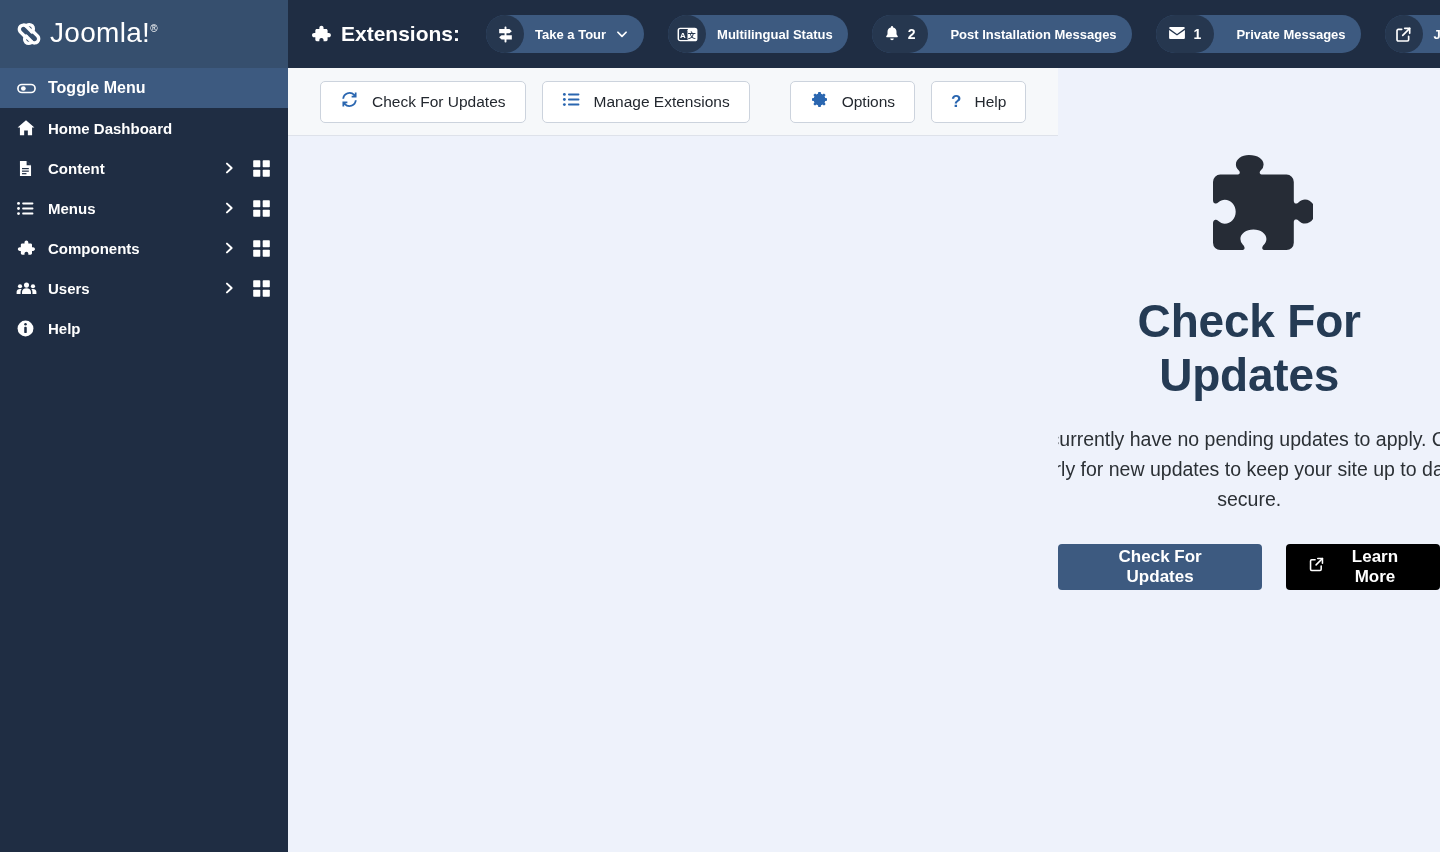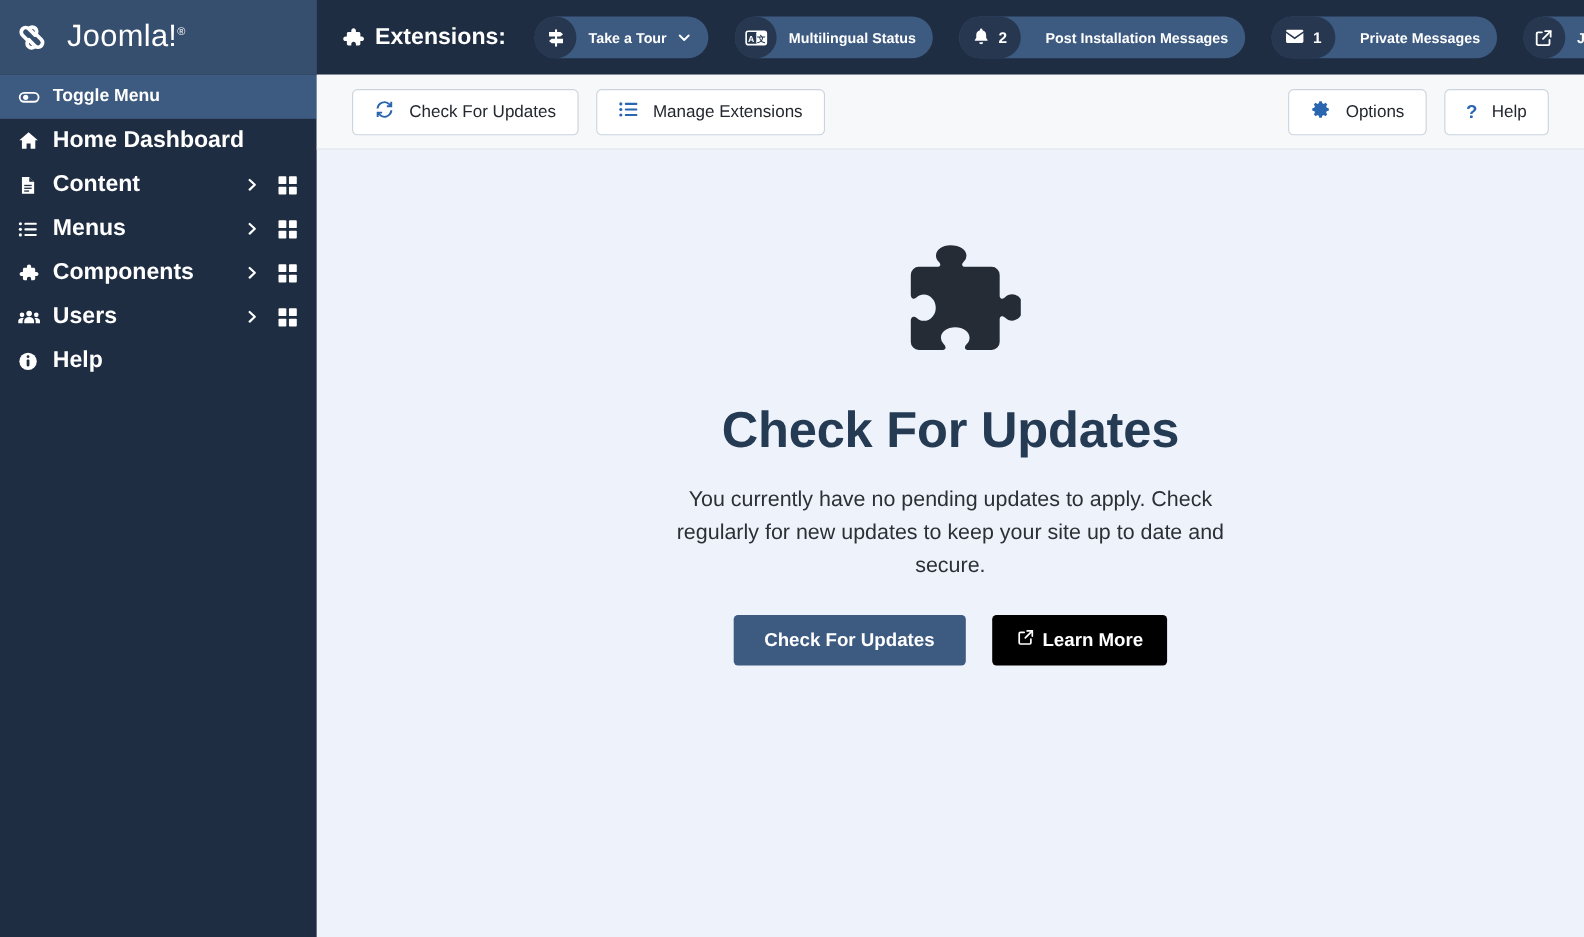--- a/index.html
+++ b/index.html
@@ -26,21 +26,21 @@
     align-items: center;
   }
   .brand {
     width: 288px;
     flex: 0 0 288px;
     height: 68px;
     background: #364f6e;
     display: flex;
     align-items: center;
     padding-left: 14px;
-    gap: 17px;
+    gap: 6px;
   }
   .brand-logo { width: 30px; height: 30px; flex: 0 0 30px; }
   .brand-text {
     color: #ffffff;
     font-size: 28px;
     letter-spacing: 0.3px;
     font-weight: 400;
     position: relative;
     top: -1px;
   }
@@ -116,21 +116,21 @@
     display: flex;
     flex-direction: column;
     overflow: hidden;
   }
   .side-item {
     height: 40px;
     display: flex;
     align-items: center;
     padding: 0 12px 0 16px;
     color: #ffffff;
-    font-size: 21px;
+    font-size: 15px;
     font-weight: 600;
     cursor: pointer;
     gap: 0;
   }
   .side-item.toggle {
     background: #3d5a80;
     height: 40px;
     font-size: 16px;
   }
   .side-ico {
@@ -155,21 +155,21 @@
     align-items: center;
     justify-content: center;
     cursor: pointer;
   }
   .grid-icon { width: 19px; height: 19px; display: block; }
 
   
   .main {
     flex: 1 1 auto;
     display: flex;
-    flex-direction: column;
+    flex-direction: row;
     background: #eef2fb;
     min-width: 0;
     justify-content: center;
   }
   .toolbar {
     height: 68px;
     flex: 0 0 68px;
     background: #f6f8fa;
     border-bottom: 1px solid #dee2ea;
     display: flex;

